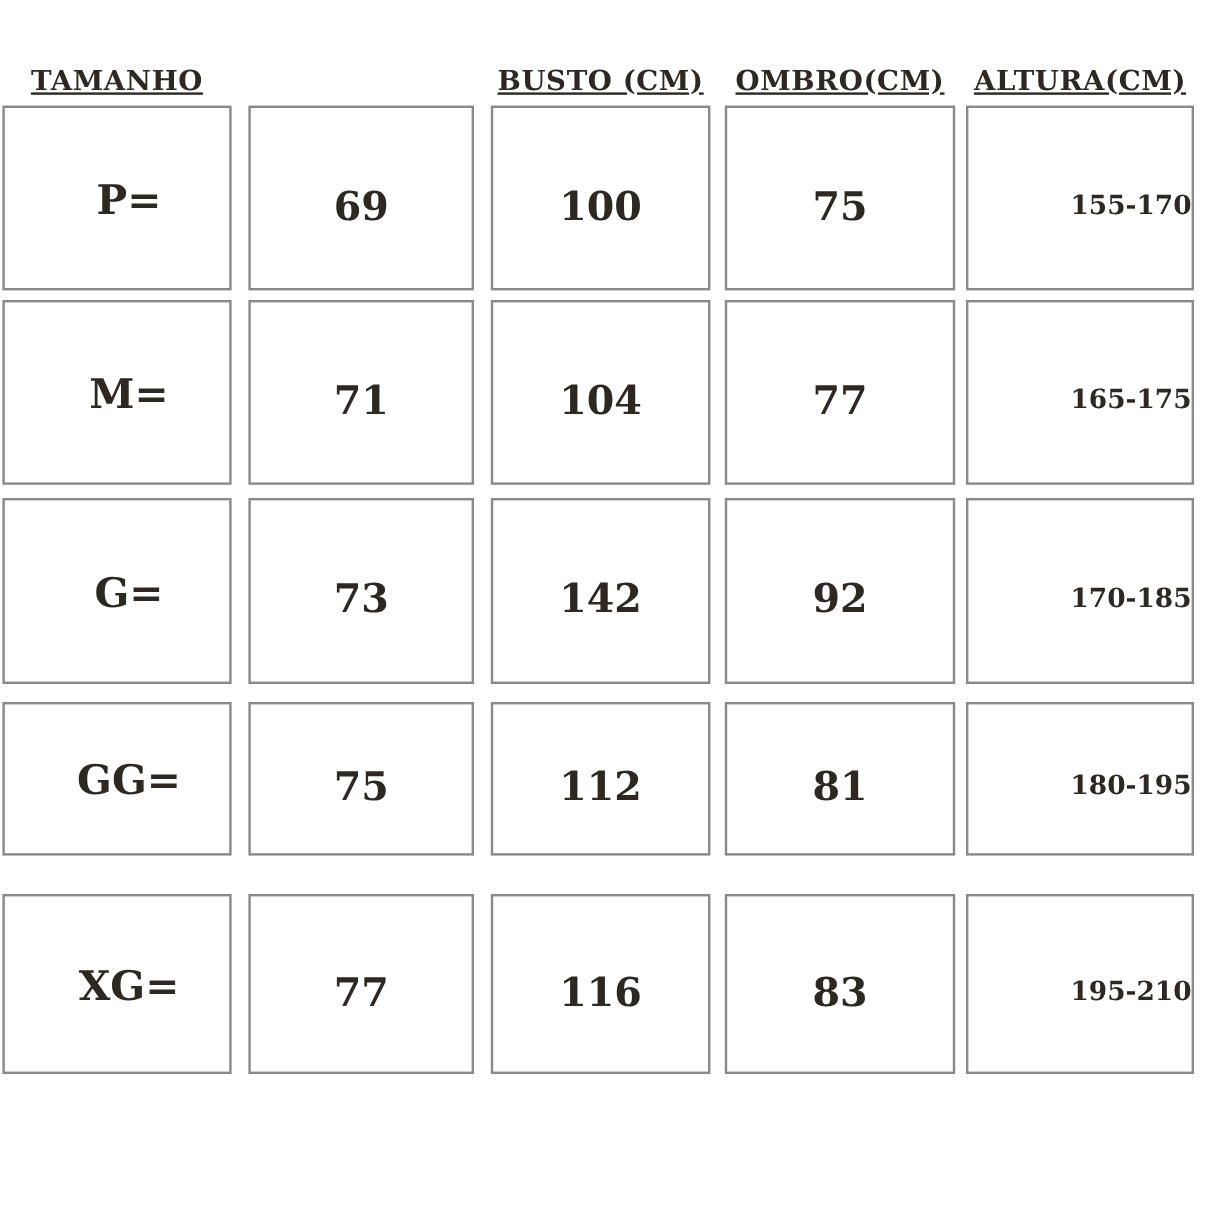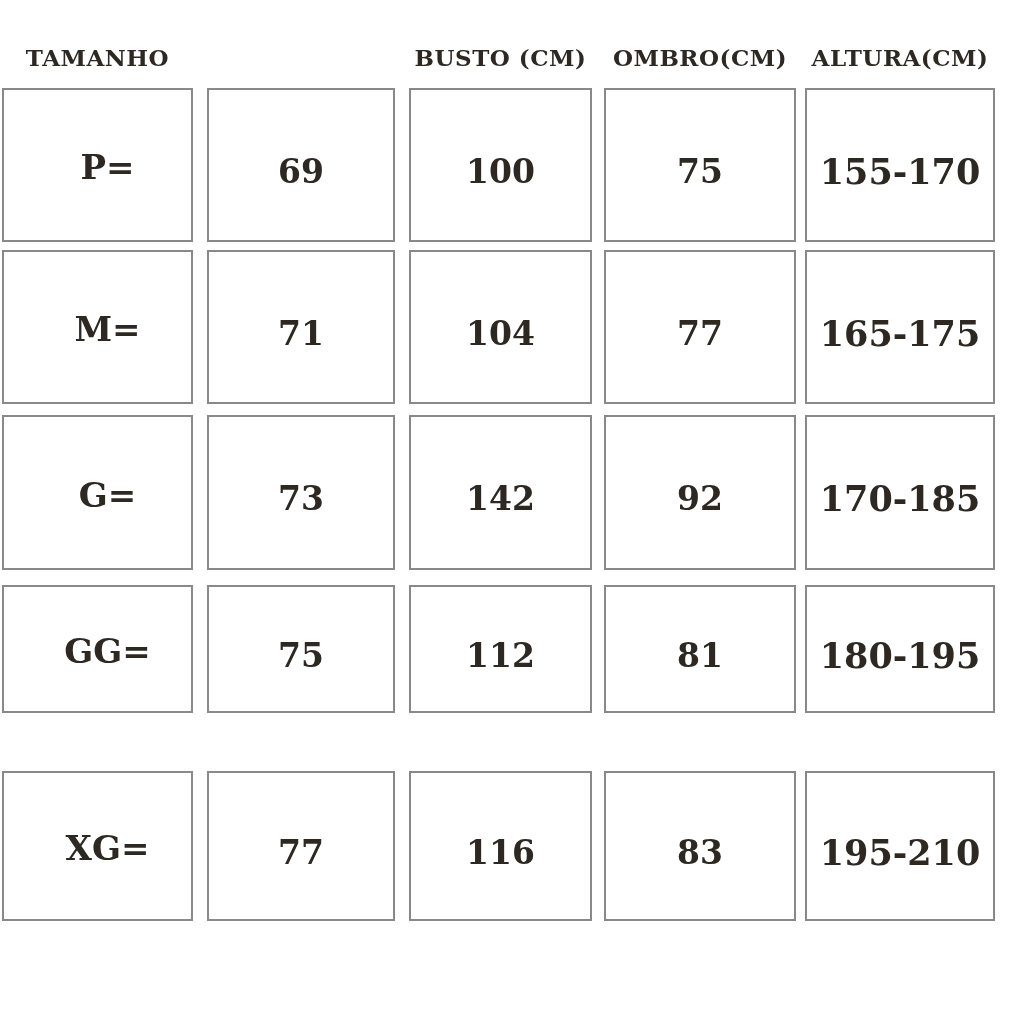--- a/index.html
+++ b/index.html
@@ -20,51 +20,52 @@
   .c1 { left: 2px;   width: 191px; }
   .c2 { left: 207px; width: 188px; }
   .c3 { left: 409px; width: 183px; text-align: right; }
   .c4 { left: 604px; width: 192px; }
   .c5 { left: 805px; width: 190px; }
   
   .r1 { top: 88px;  height: 154px; }
   .r2 { top: 250px; height: 154px; }
   .r3 { top: 415px; height: 155px; }
   .r4 { top: 585px; height: 128px; }
-  .r5 { top: 745px; height: 150px; margin-top: 26px; }
+  .r5 { top: 745px; height: 150px; }
 
   .hdr {
     position: absolute;
-    top: 26px;
+    top: 36px;
     height: 62px;
     display: flex;
     flex-direction: column;
     align-items: center;
     justify-content: center;
     font-weight: bold;
     font-size: 23px;
     line-height: 27px;
     text-align: right;
     letter-spacing: 0.5px;
     white-space: nowrap;
+    text-decoration: underline;
   }
   .cell {
     position: absolute;
     box-sizing: border-box;
     background: #ffffff;
     border: 2px solid #898989;
     display: flex;
     align-items: center;
     justify-content: center;
     font-weight: bold;
     font-size: 33px;
   }
   .cell .val { transform: translateY(6px); }
   .cell.c1 .val { transform: translate(10px, 2px); font-size: 34px; }
-  .cell.c5 { font-size: 35px; }
+  .cell.c5 { font-size: 22px; justify-content: flex-end; }
 </style>
 </head>
 <body>
 
 <div class="sheet">
 
   <div class="hdr c1">
     <span>TAMANHO</span>
   </div>
   <div class="hdr c4">

